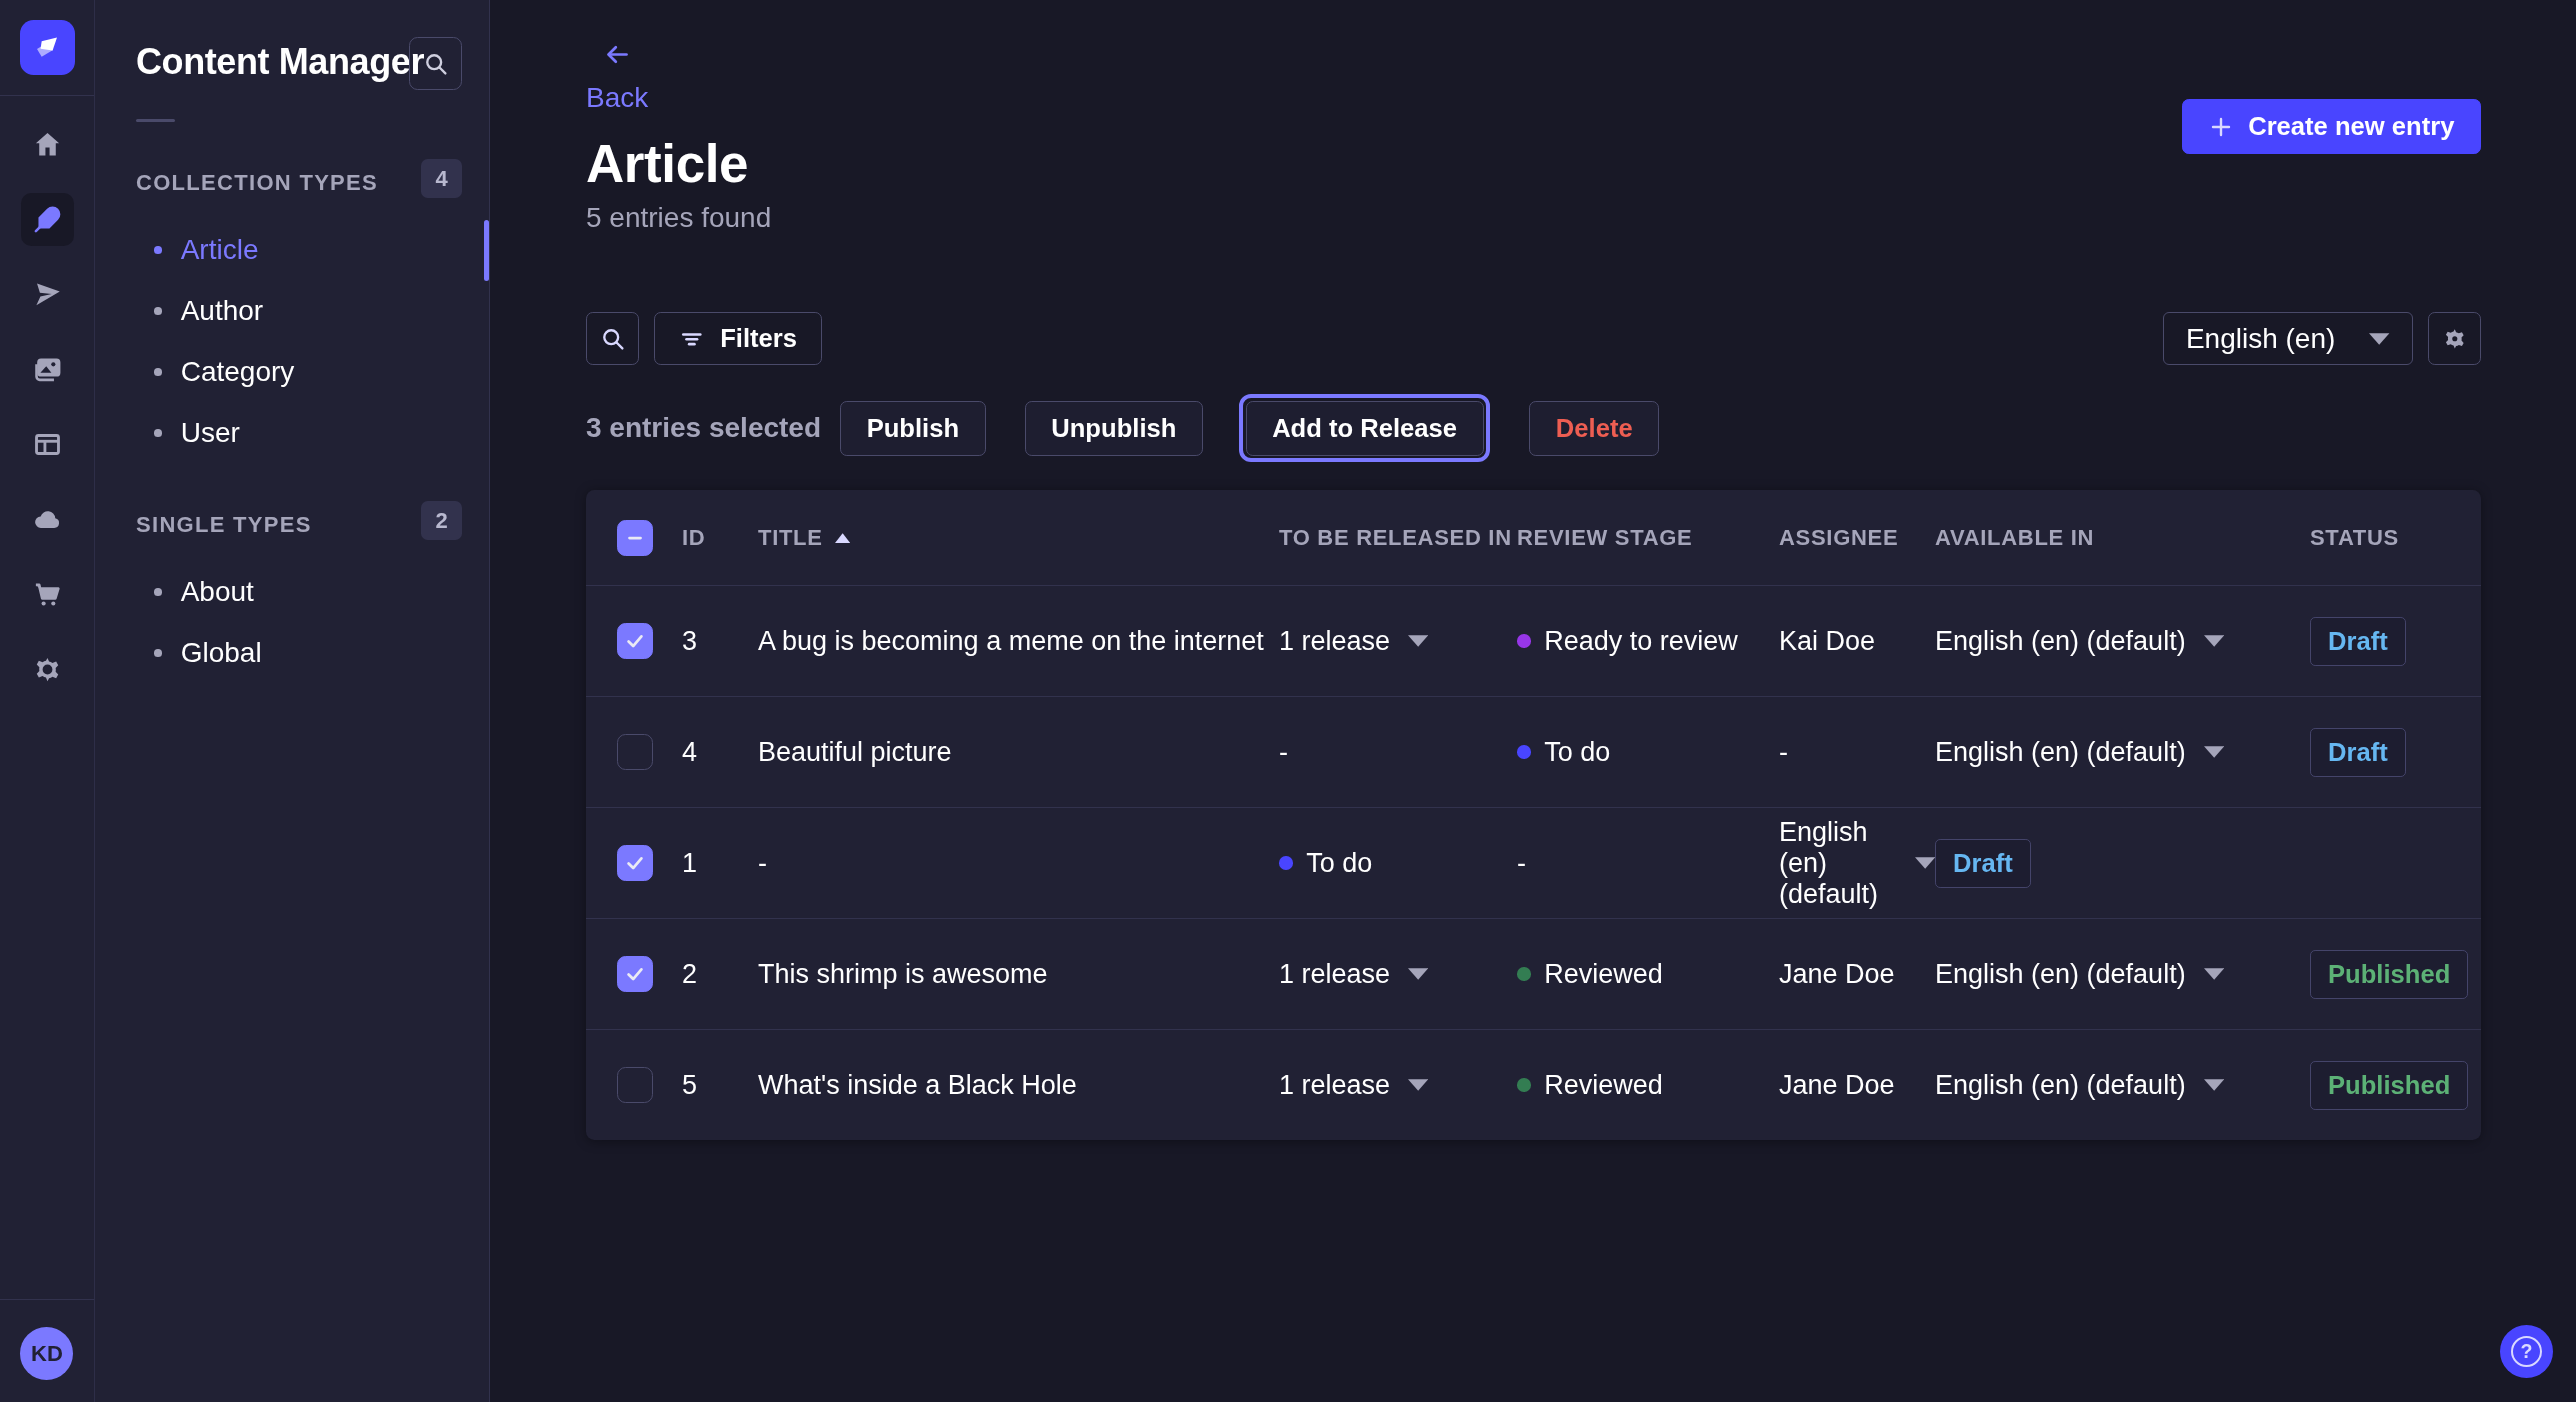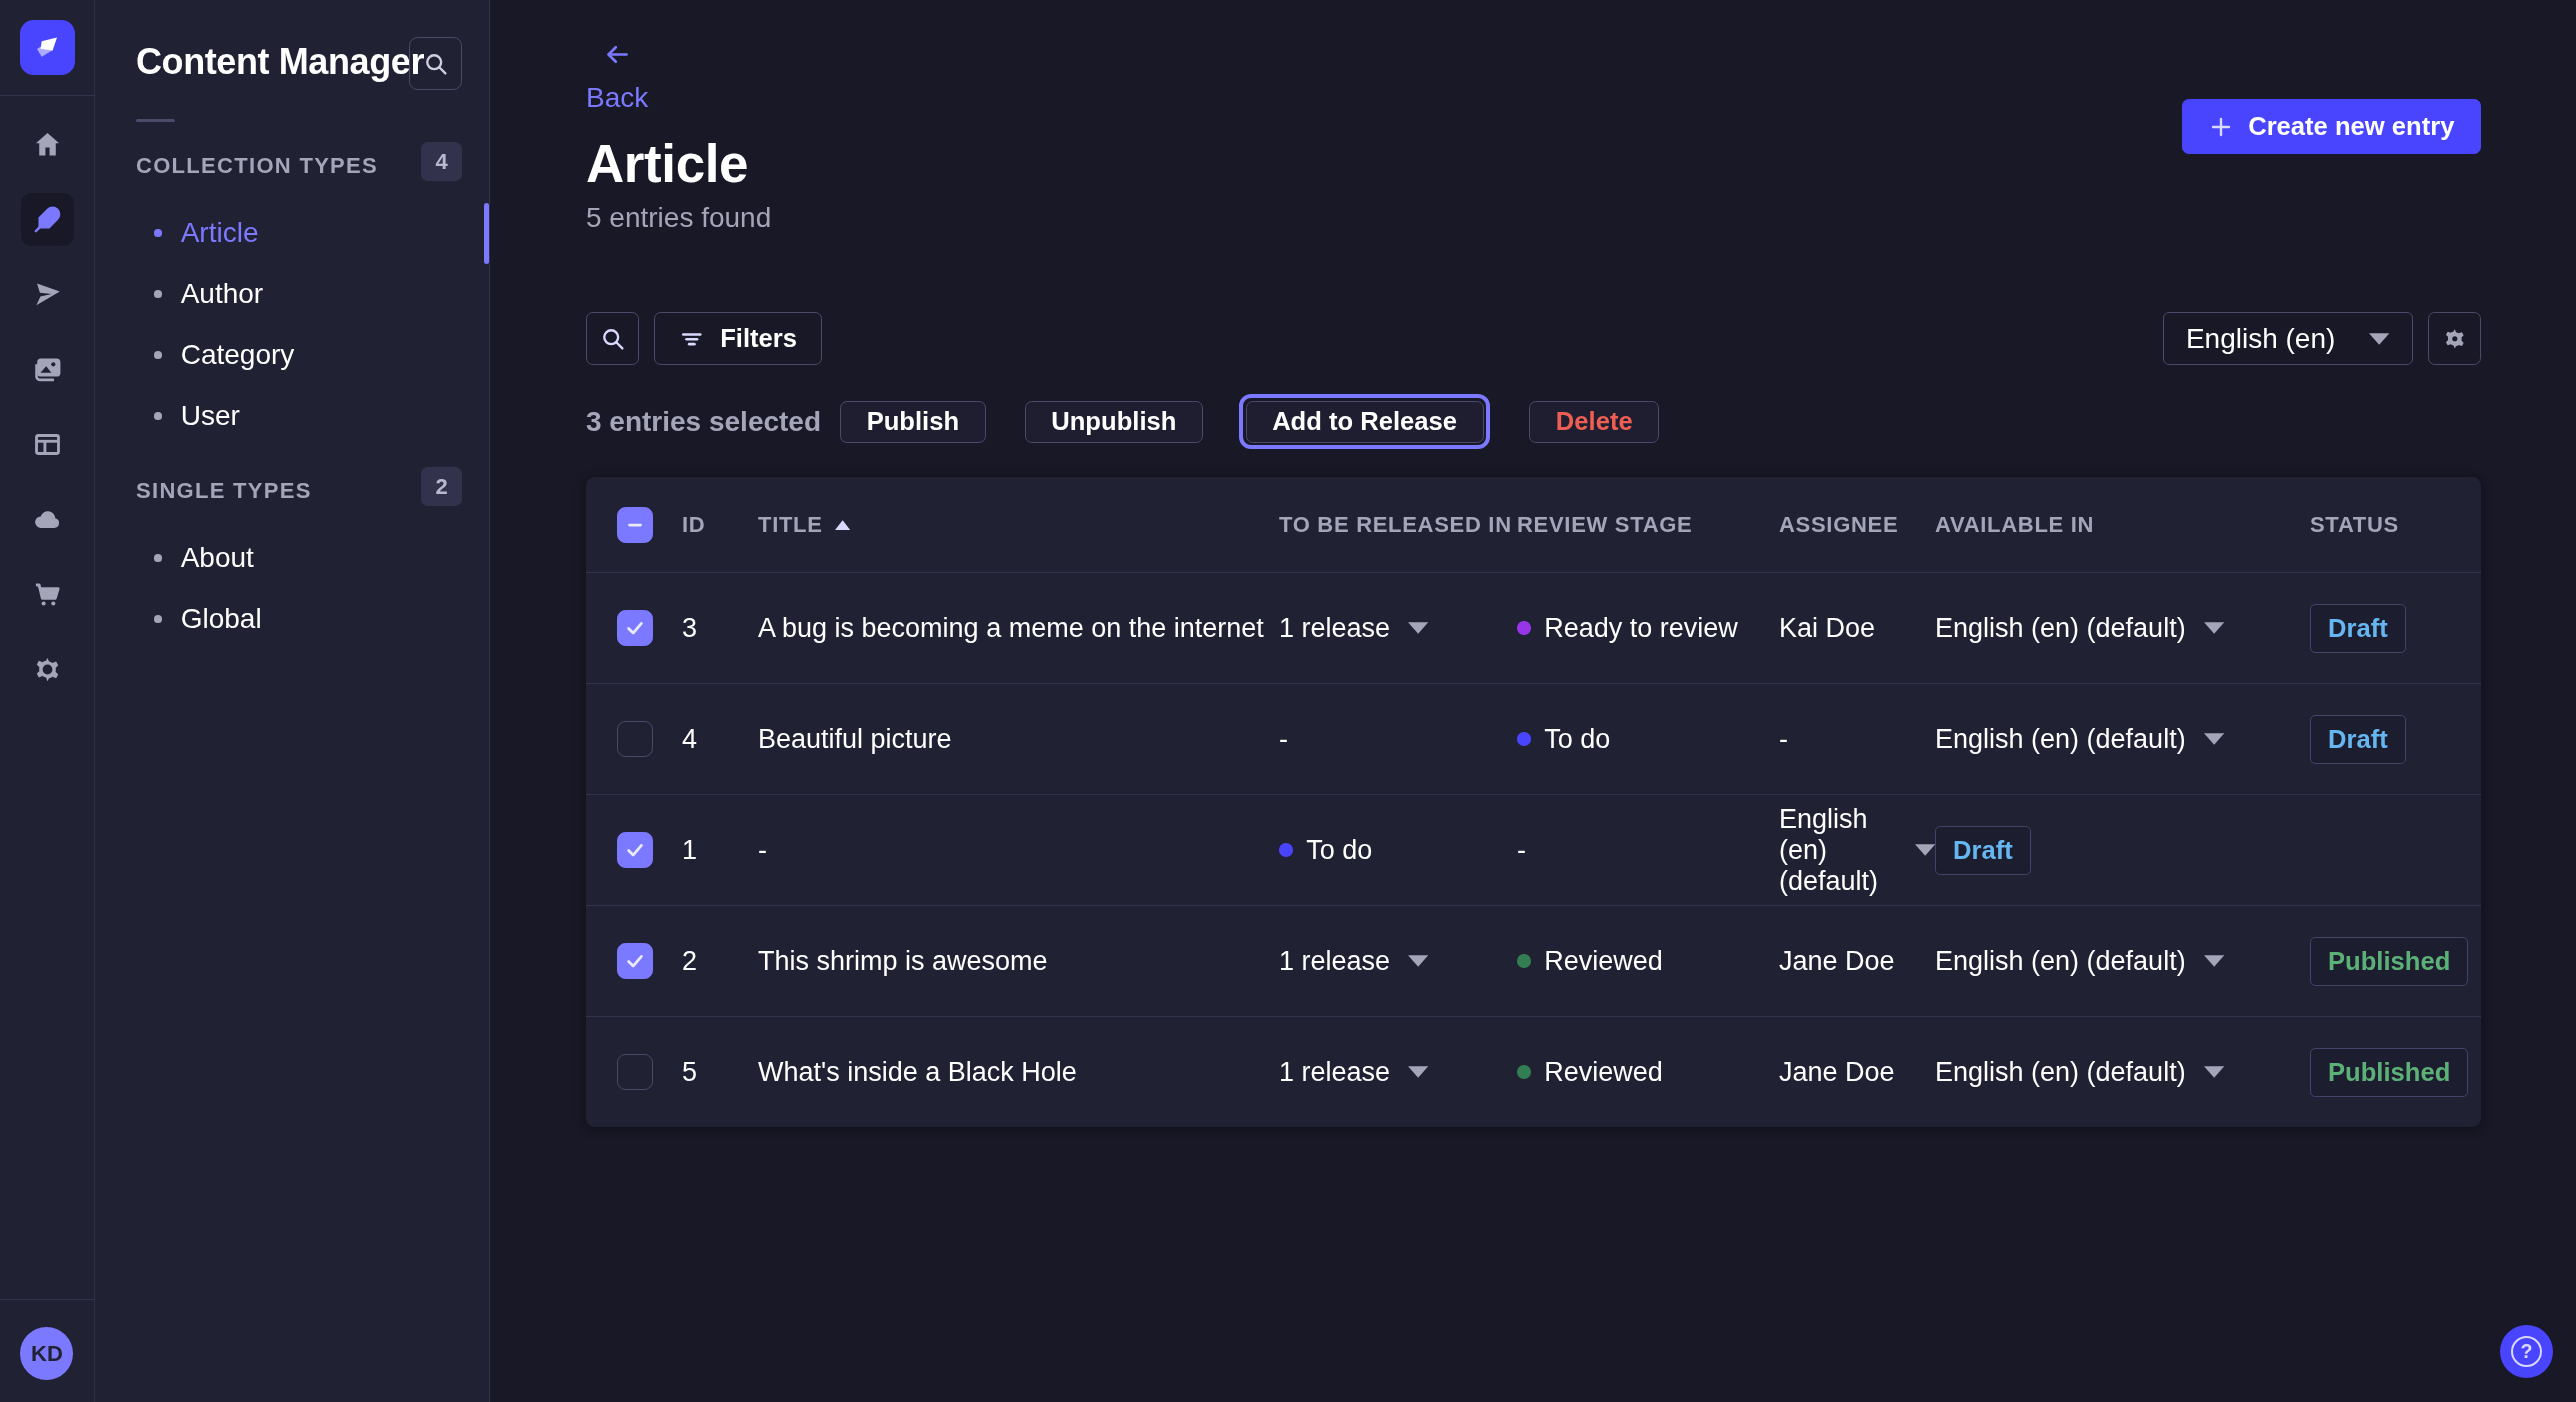--- a/index.html
+++ b/index.html
@@ -26,21 +26,21 @@
 
   
   .subnav { position:absolute; left:95px; top:0; bottom:0; width:395px; background:#212134;
     border-right:0.9px solid #32324d; z-index:2; }
   .subnav-head { position:relative; padding:41px 27px 0 41px; }
   .subnav-title { font-size:36px; font-weight:700; letter-spacing:-0.4px; }
   .subnav-search { position:absolute; right:27px; top:37px; width:53px; height:53px; border-radius:8.5px;
     border:0.9px solid #4a4a6a; background:transparent; color:#cfcfdf; display:grid; place-items:center; cursor:pointer; }
   .subnav-search svg { width:25.6px; height:25.6px; }
   .subnav-divider { margin:36px 0 0 41px; width:39px; height:2.6px; background:#4a4a6a; border-radius:1.7px; }
-  .section { position:relative; margin-top:31px; }
+  .section { position:relative; margin-top:48px; }
   .section-label { padding-left:41px; font-size:22px; font-weight:700; letter-spacing:1.3px; color:#a5a5ba; }
   .section-badge { position:absolute; right:27px; top:-10.2px; min-width:41px; height:39px; border-radius:6.8px;
     background:#32324d; color:#b8b8cf; font-size:22px; font-weight:700; display:grid; place-items:center; }
   .nav-list { margin-top:24px; }
   .nav-item { position:relative; height:61px; display:flex; align-items:center; padding-left:59px;
     cursor:pointer; }
   .nav-bullet { width:7.7px; height:7.7px; border-radius:50%; background:#a5a5ba; margin-right:19px; flex:none; }
   .nav-label { font-size:28px; color:#ffffff; }
   .nav-item.active .nav-bullet { background:#7b79ff; }
   .nav-item.active .nav-label { color:#7b79ff; }
@@ -68,21 +68,21 @@
   .filters-btn { height:53px; padding:0 24px; border-radius:6.8px; border:0.9px solid #4a4a6a; background:transparent;
     color:#fff; font-size:25.6px; font-weight:700; display:inline-flex; align-items:center; gap:15.3px;
     cursor:pointer; font-family:inherit; }
   .filters-btn svg { width:25.6px; height:25.6px; color:#d9d8ff; }
   .locale-select { height:53px; padding:0 22px; border-radius:6px; border:0.9px solid #4a4a6a; background:transparent;
     color:#fff; font-size:28px; display:inline-flex; align-items:center; gap:34px; cursor:pointer; }
   .caret { width:20.4px; height:12px; flex:none; color:#a5a5ba; }
 
   .bulkbar { margin-top:29px; display:flex; align-items:center; }
   .bulk-count { font-size:28px; color:#a5a5ba; margin-right:19px;font-weight:bold; }
-  .bulk-btn { height:42px; padding:0 25.6px; margin-left:39px; border-radius:6.8px; border:0.9px solid #4a4a6a;
+  .bulk-btn { height:55px; padding:0 25.6px; margin-left:39px; border-radius:6.8px; border:0.9px solid #4a4a6a;
     background:#1e1e30; color:#fff; font-size:25.6px; font-weight:700; cursor:pointer; font-family:inherit; }
   .bulk-btn.first { margin-left:0; }
   .focus-ring { margin-left:36px; border:4.3px solid #7b79ff; border-radius:12px; padding:2.6px; }
   .focus-ring .bulk-btn { margin-left:0; }
   .bulk-btn.danger { color:#ee5e52; }
 
   
   .table { margin-top:28px; background:#212134; border-radius:8.5px; box-shadow:0 1.7px 10.2px rgba(0,0,0,0.35);
     overflow:hidden; }
   .trow { display:grid; grid-template-columns:65px 76px 521px 238px 262px 156px 375px 1fr;

